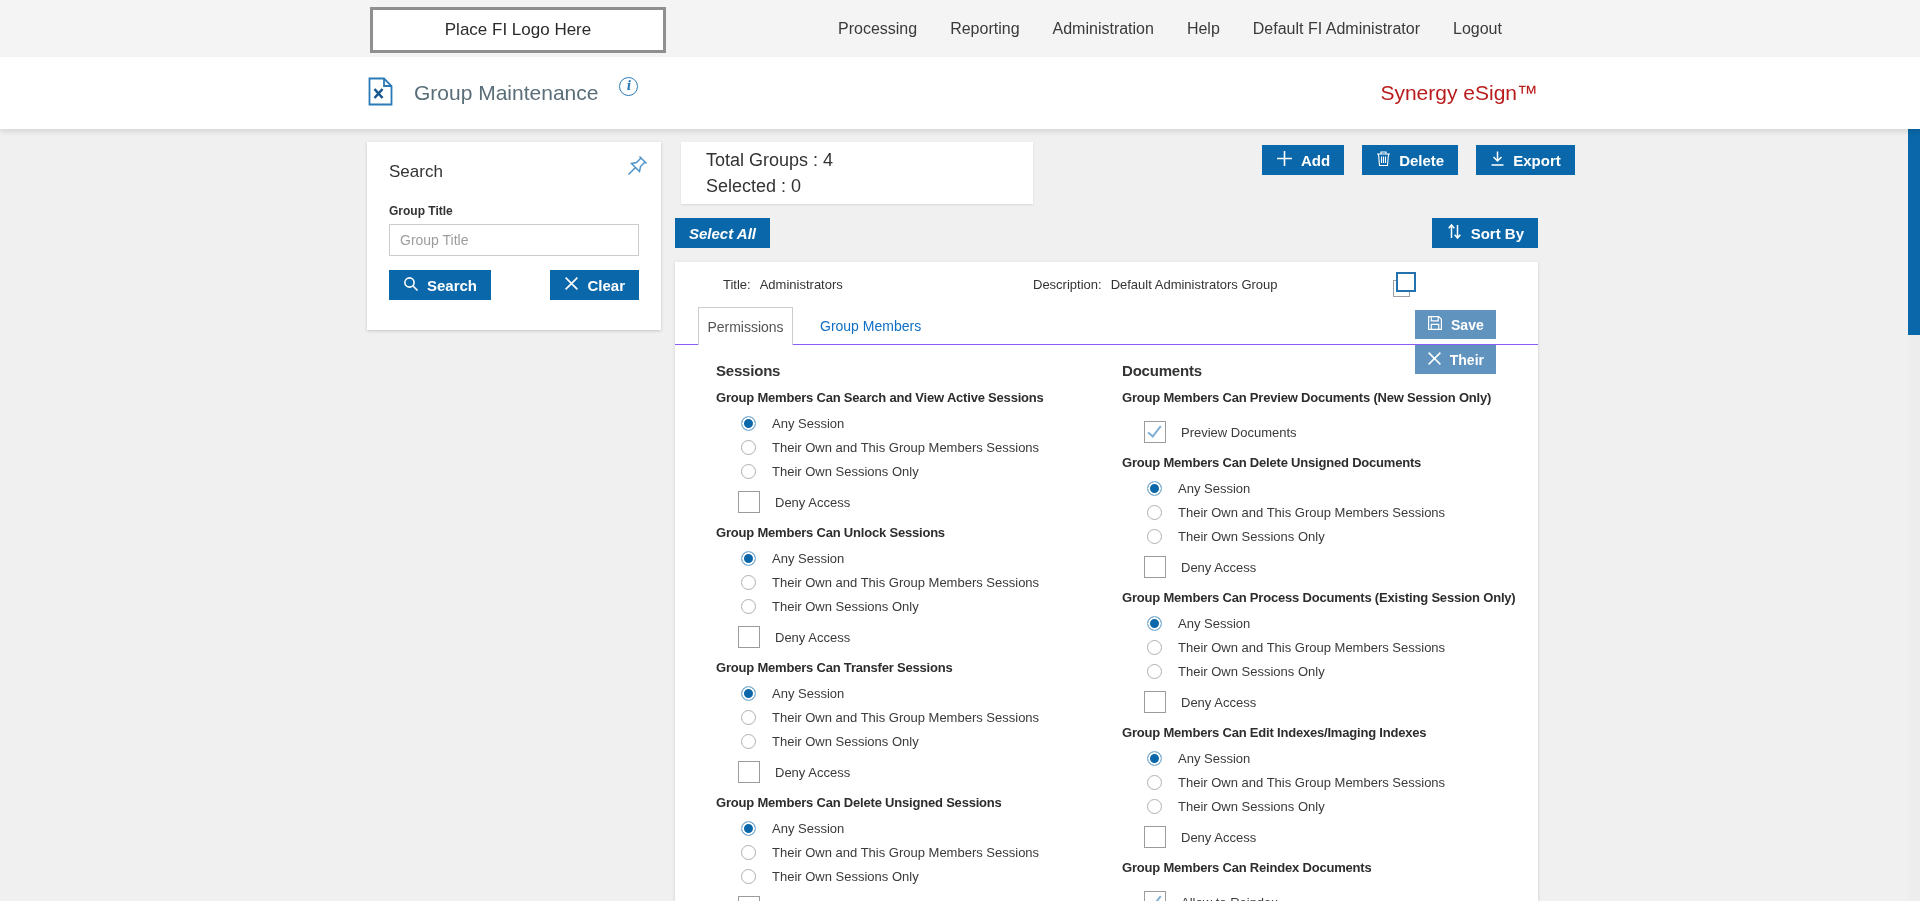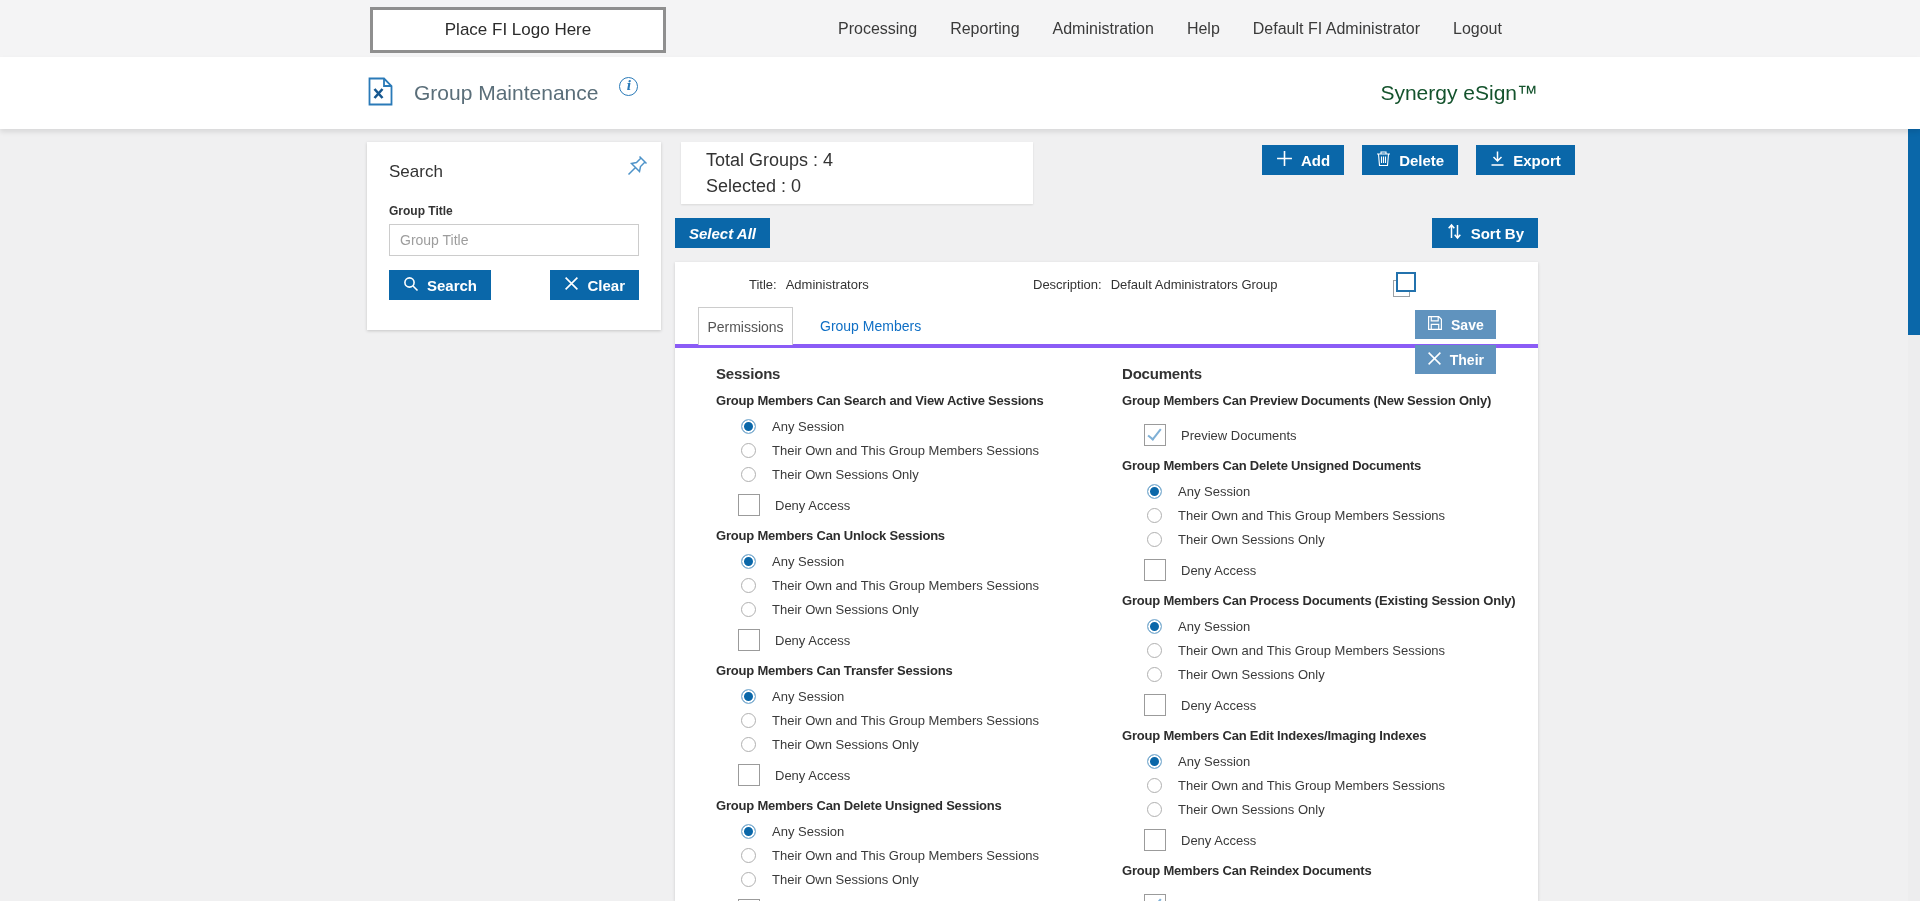--- a/index.html
+++ b/index.html
@@ -24,21 +24,21 @@
   .page-header{position:absolute;left:0;top:57px;width:1920px;height:72px;background:#fff;
     box-shadow:0 3px 5px rgba(0,0,0,.10);z-index:6;}
   .title-wrap{position:absolute;left:368px;top:0;height:72px;display:flex;align-items:center;gap:13px;}
   .page-title{font-size:21px;font-weight:400;color:#5a6e79;margin:8px;}
   .info-icon{
     width:19px;height:19px;border:1.5px solid #2a7ab8;border-radius:50%;color:#2a7ab8;
     font-size:12px;font-style:italic;font-family:"DejaVu Serif",serif;font-weight:bold;
     display:flex;align-items:center;justify-content:center;margin-top:-14px;box-sizing:border-box;
   }
   .brand{position:absolute;right:382px;top:0;height:72px;display:flex;align-items:center;
-    font-size:21px;color:#14532d;margin-left:20px;}
+    font-size:21px;color:#b91c1c;margin-left:20px;}
 
   
   .content{position:absolute;left:0;top:129px;width:1920px;height:772px;background:#f0f0f1;overflow:hidden;}
 
   
   .search-card{position:absolute;left:367px;top:13px;width:294px;height:188px;background:#fff;
     box-shadow:0 1px 3px rgba(0,0,0,.18);padding:20px 22px;box-sizing:border-box;}
   .search-title{font-size:17px;color:#333;}
   .pin-icon{position:absolute;top:12px;right:12px;width:24px;height:24px;}
   .field-label{display:block;margin-top:22px;font-size:12px;font-weight:bold;color:#333;}
@@ -57,28 +57,28 @@
     box-shadow:0 1px 2px rgba(0,0,0,.10);display:flex;flex-direction:column;justify-content:center;
     gap:5px;padding-left:25px;box-sizing:border-box;font-size:18px;color:#333;}
   .top-actions{position:absolute;left:1262px;top:16px;display:flex;gap:18px;}
   .select-all{position:absolute;left:675px;top:89px;font-style:italic;}
   .sort-by{position:absolute;right:382px;top:89px;}
 
   
   .group-card{position:absolute;left:675px;top:133px;width:863px;height:639px;background:#fff;
     box-shadow:0 1px 3px rgba(0,0,0,.15);overflow:hidden;}
   .card-head{position:relative;padding-top:15px;height:23px;font-size:13px;color:#333;}
-  .card-head .t{position:absolute;left:74px;}
+  .card-head .t{position:absolute;left:48px;}
   .card-head .d{position:absolute;left:358px;}
   .card-head .val{margin-left:9px;}
   .stack-check{position:absolute;top:10px;right:122px;width:23px;height:25px;}
   .stack-check .back{position:absolute;left:0;bottom:0;width:15px;height:15px;border:1px solid #9aa0a5;background:#fff;}
   .stack-check .front{position:absolute;right:0;top:0;width:16px;height:16px;border:2px solid #2372ad;background:#fff;}
 
-  .tabstrip{position:relative;margin-top:7px;height:37px;border-bottom:4px solid #8b5cf6;}
+  .tabstrip{position:relative;margin-top:7px;height:37px;border-bottom:1px solid #8b5cf6;}
   .tab-active{position:absolute;left:23px;top:0;width:95px;height:38px;background:#fff;
     border:1px solid #ccc;border-bottom:none;box-sizing:border-box;z-index:2;
     display:flex;align-items:center;justify-content:center;font-size:14px;color:#555;}
   .tab-link{position:absolute;left:145px;top:0;height:37px;display:flex;align-items:center;
     font-size:14px;color:#0f6fc5;}
   .tab-actions{position:absolute;right:42px;top:3px;display:flex;gap:6px;flex-direction:column;}
 
   
   .perm-columns{display:flex;padding:18px 0 0 41px;}
   .perm-col{width:406px;}

